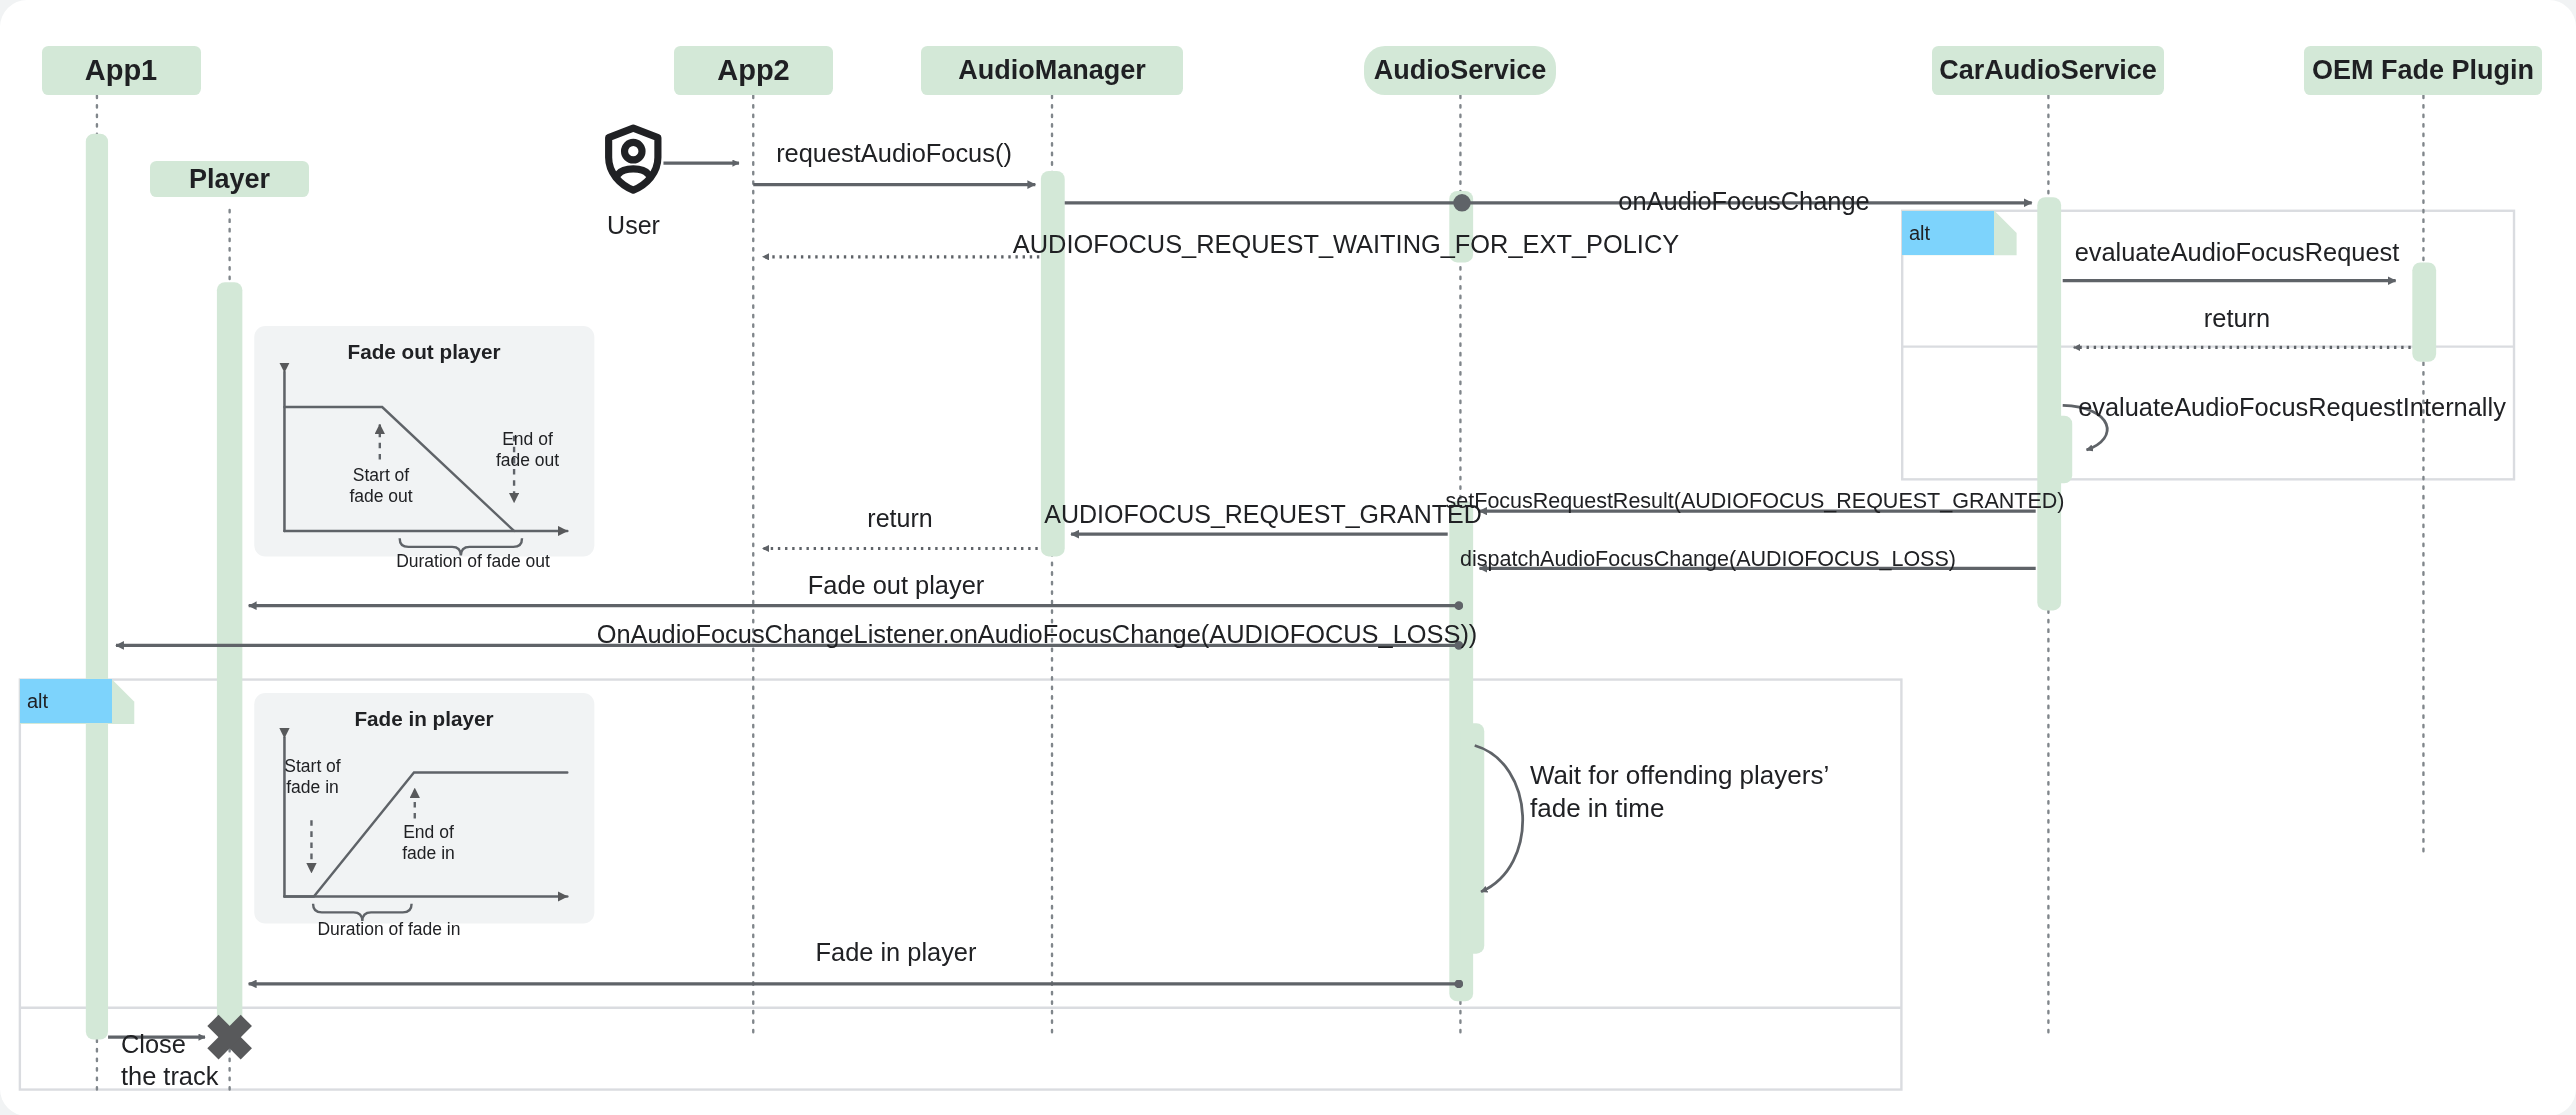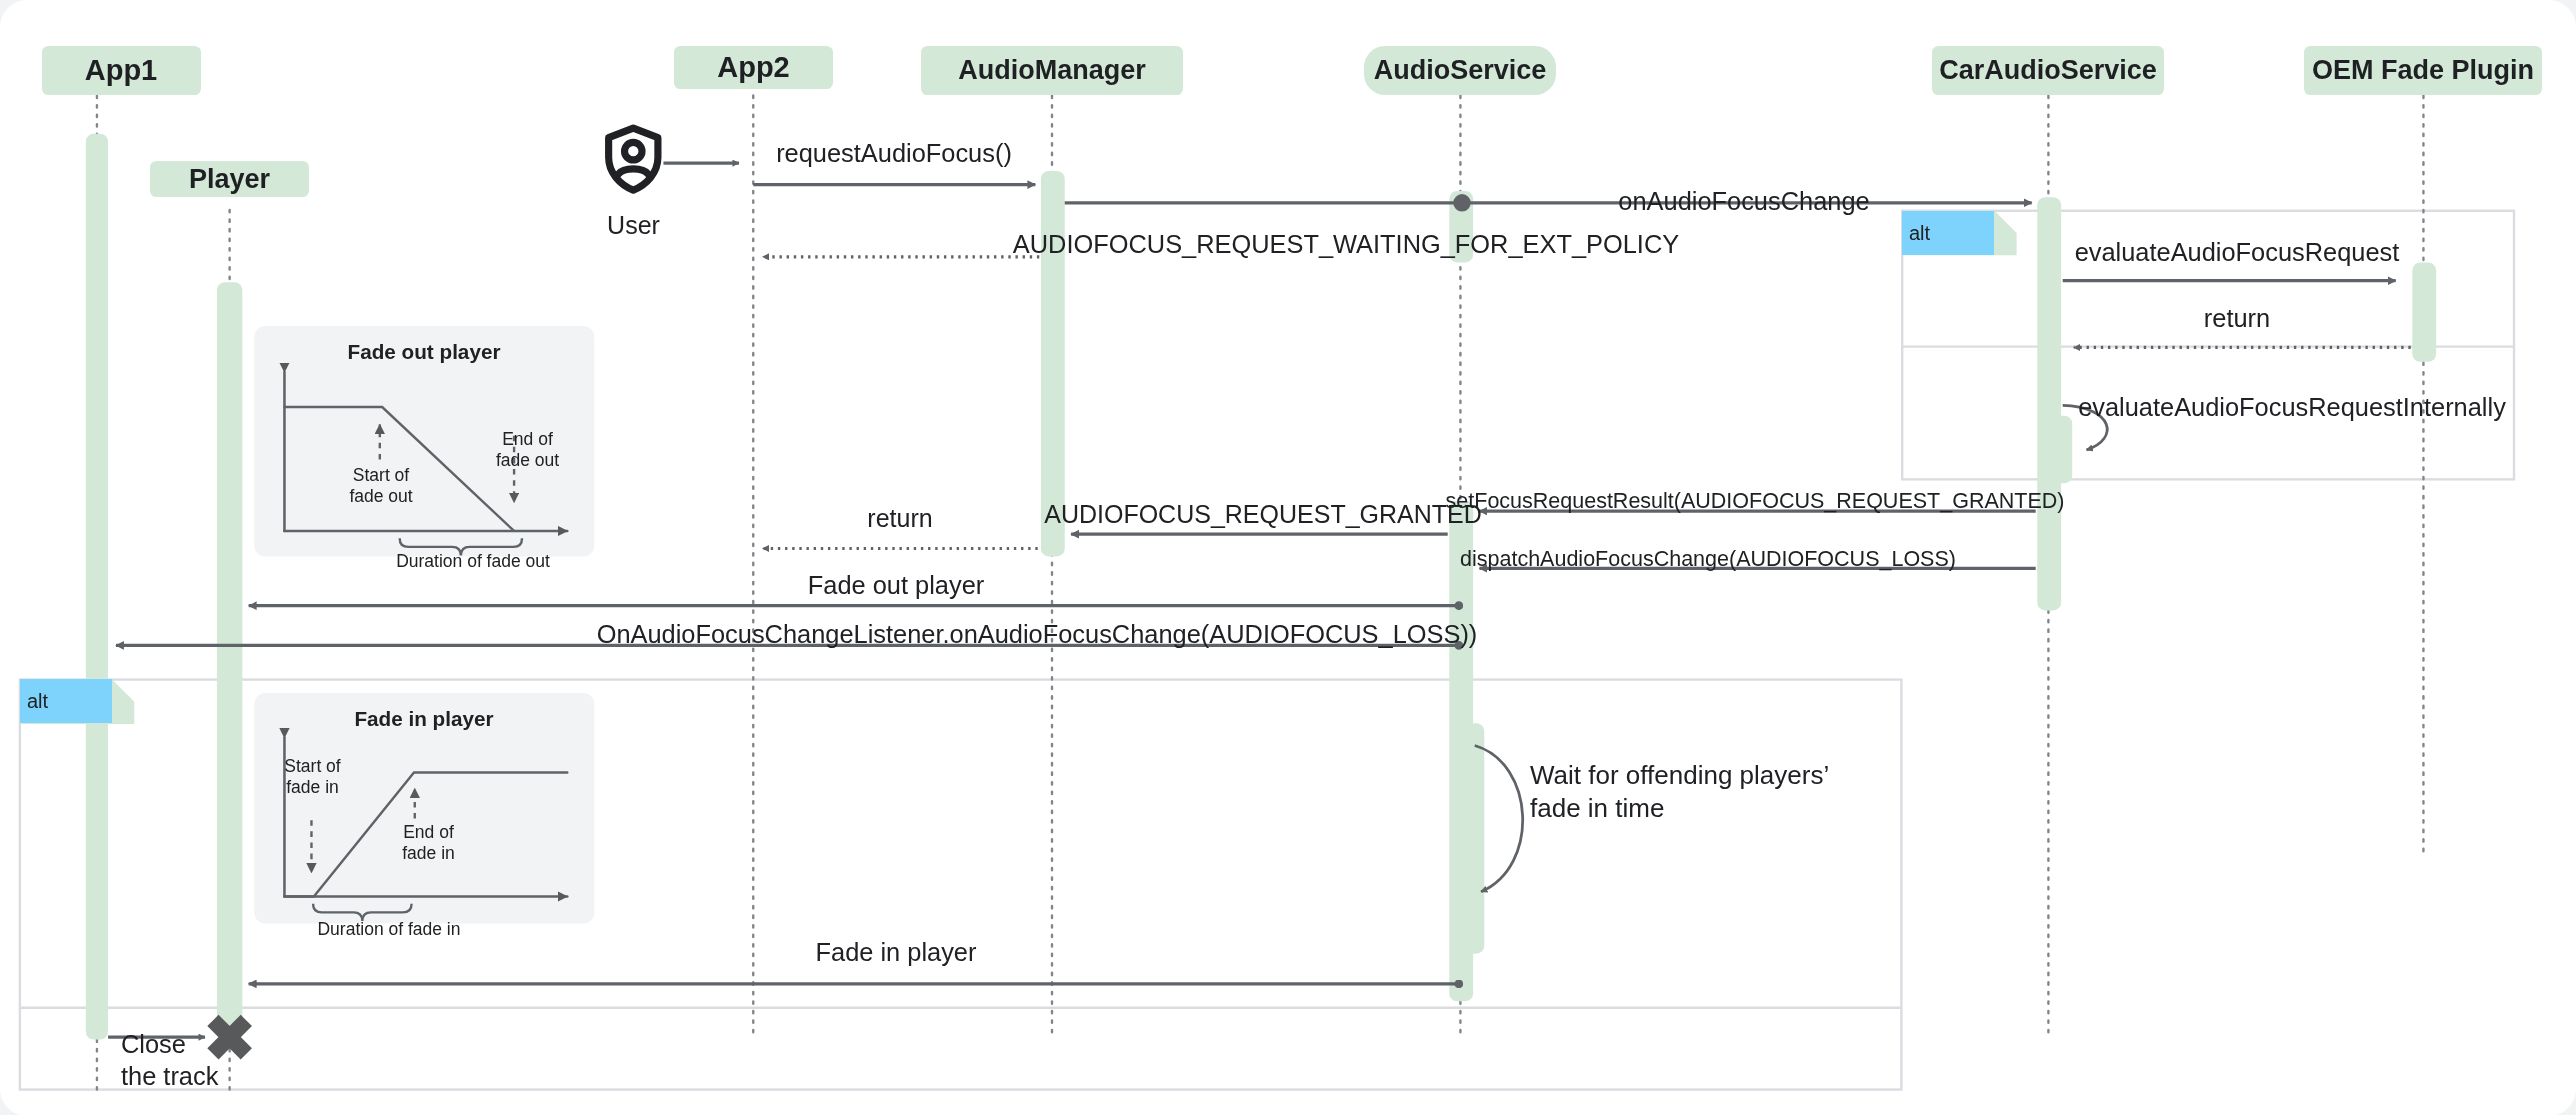--- a/index.html
+++ b/index.html
@@ -188,21 +188,21 @@
   </svg>
 
   <div class="participant-box" style="left:17.5px;top:46px;width:159px;height:49px;font-size:29px;margin-left:24px;">
     <span>App1</span>
   </div>
 
   <div class="participant-box" style="left:150px;top:161px;width:159px;height:36px;font-size:27px;">
     <span>Player</span>
   </div>
 
-  <div class="participant-box" style="left:674px;top:46px;width:159px;height:43px;font-size:29px;">
+  <div class="participant-box" style="left:674px;top:46px;width:159px;height:49px;font-size:29px;">
     <span>App2</span>
   </div>
 
   <div class="participant-box" style="left:921px;top:46px;width:262px;height:49px;font-size:27px;">
     <span>AudioManager</span>
   </div>
 
   <div class="participant-box" style="left:1364px;top:46px;width:192px;height:49px;font-size:27px;border-radius:21px;">
     <span>AudioService</span>
   </div>

